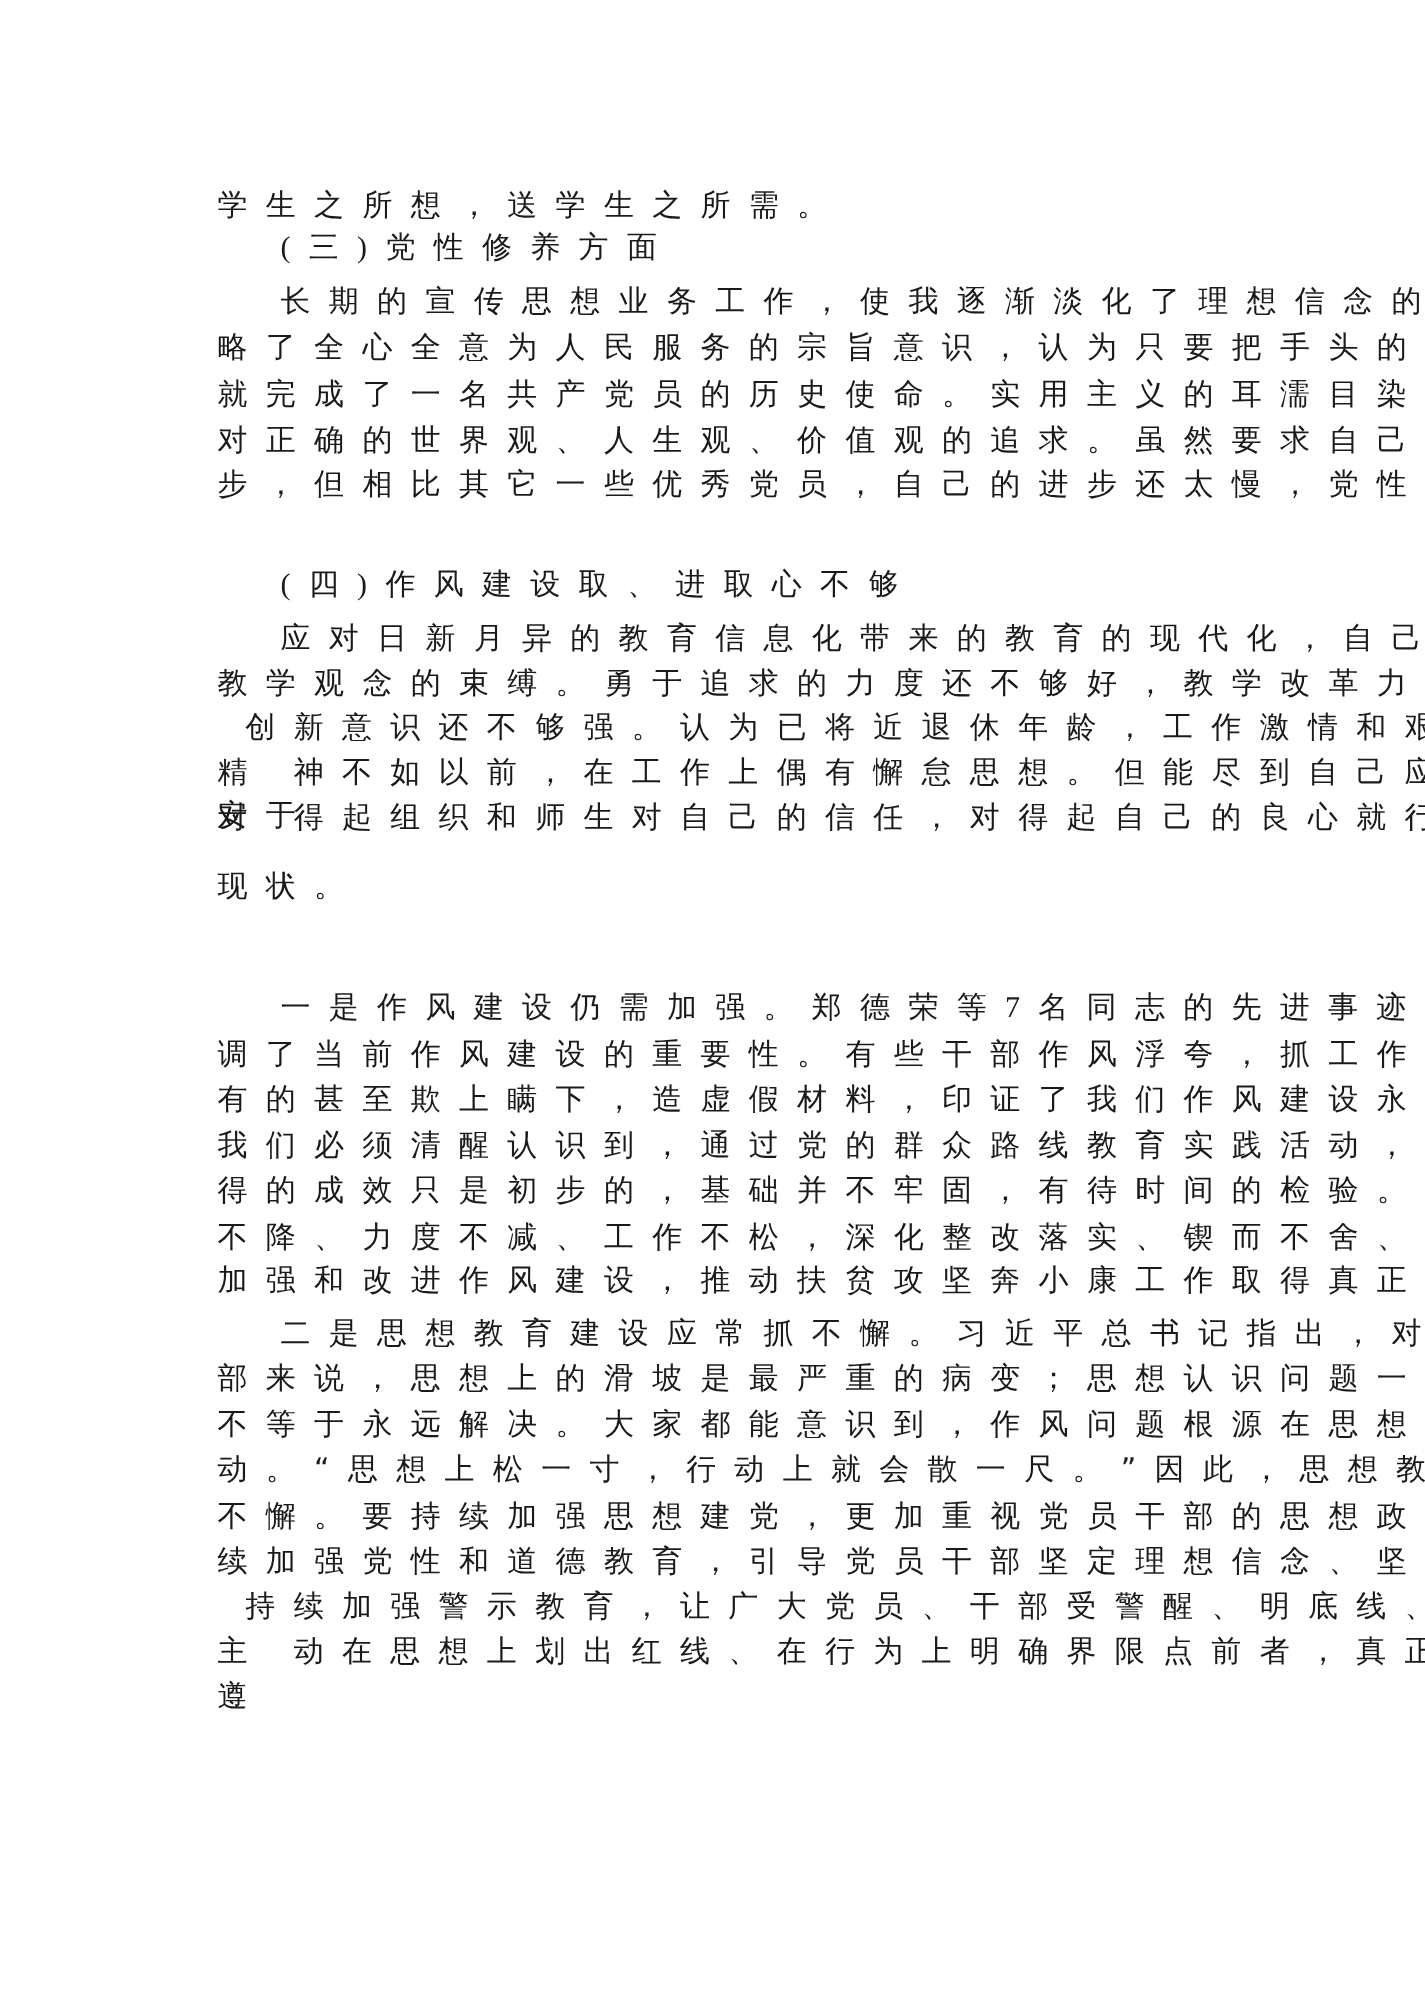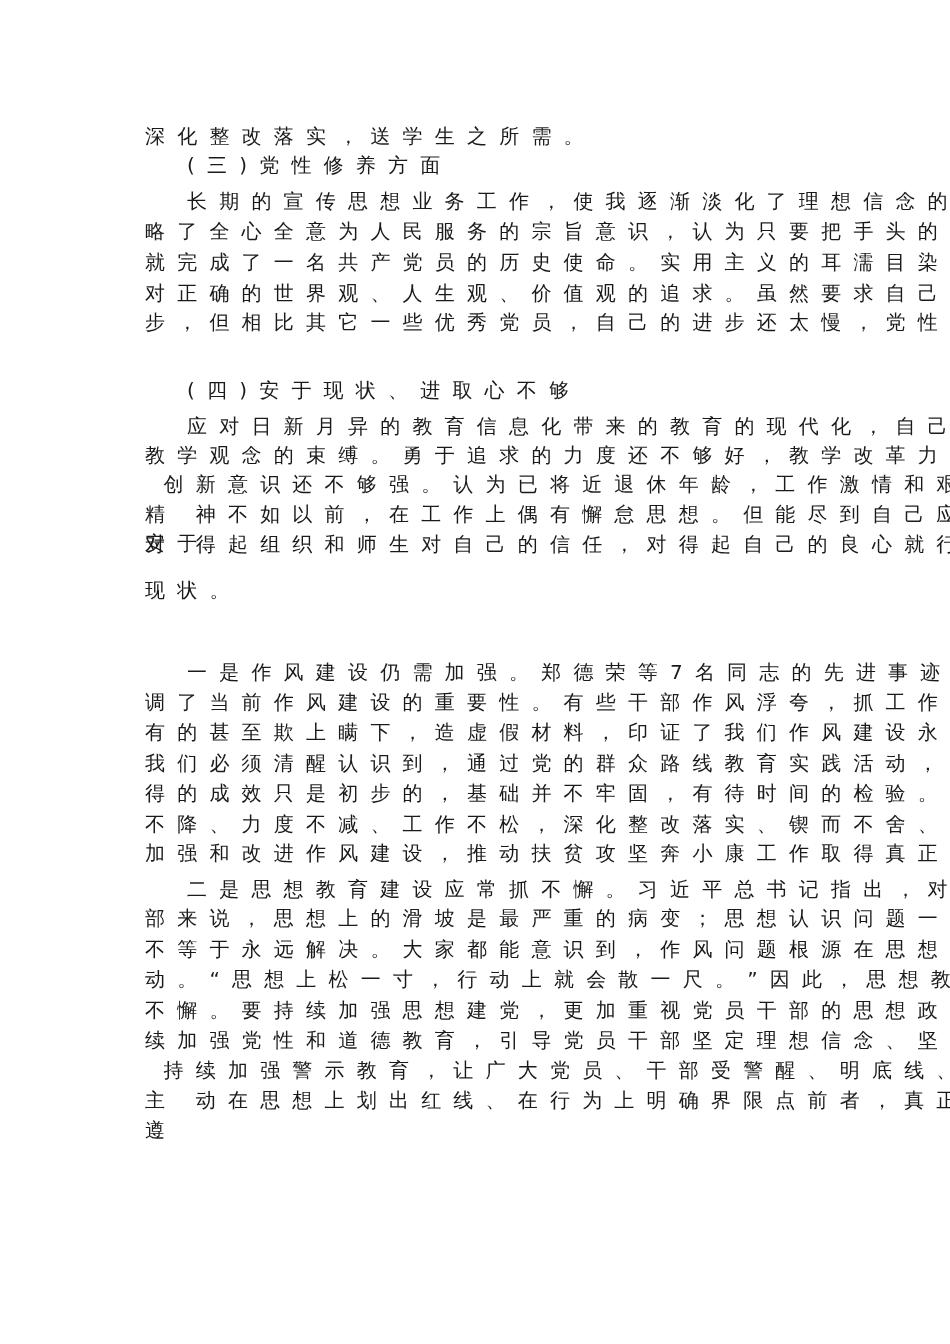--- a/index.html
+++ b/index.html
@@ -1,34 +1,34 @@
 <!DOCTYPE html>
 <html><head>
 <meta charset="utf-8">
 <style>
   html, body { margin:0; padding:0; background:#ffffff; }
   body { width:950px; height:1344px; position:relative; overflow:hidden;
          font-family: "DejaVu Sans", sans-serif; color:#1a1a1a; }
   .page { position:absolute; left:0; top:0; width:950px; height:1344px; }
   .line { position:absolute; left:145px; font-size:20px; line-height:24px;
           letter-spacing:12.2px; white-space:nowrap; }
-  .ind { left:187px; }
+  .ind { left:187px;font-family:Liberation Serif, serif; }
 </style>
 </head>
 <body>
 
 <div class="page">
-  <div class="line" style="top:124px">深化整改落实，送学生之所需。</div>
+  <div class="line" style="top:124px">学生之所想，送学生之所需。</div>
   <div class="line ind" style="top:153px">(三)党性修养方面</div>
   <div class="line ind" style="top:189px">长期的宣传思想业务工作，使我逐渐淡化了理想信念的追求，忽</div>
   <div class="line" style="top:219px">略了全心全意为人民服务的宗旨意识，认为只要把手头的工作做好，</div>
   <div class="line" style="top:250px">就完成了一名共产党员的历史使命。实用主义的耳濡目染逐渐侵蚀了</div>
   <div class="line" style="top:281px">对正确的世界观、人生观、价值观的追求。虽然要求自己各个方面进</div>
   <div class="line" style="top:310px">步，但相比其它一些优秀党员，自己的进步还太慢，党性修养方面还</div>
-  <div class="line ind" style="top:378px">(四)安于现状、进取心不够</div>
+  <div class="line ind" style="top:378px">(四)作风建设取、进取心不够</div>
   <div class="line ind" style="top:414px">应对日新月异的教育信息化带来的教育的现代化，自己还受传统</div>
   <div class="line" style="top:443px">教学观念的束缚。勇于追求的力度还不够好，教学改革力度还不够大，</div>
   <div class="line" style="top:472px;white-space:pre"> 创新意识还不够强。认为已将近退休年龄，工作激情和艰苦奋斗的</div>
   <div class="line" style="top:502px;white-space:pre">精 神不如以前，在工作上偶有懈怠思想。但能尽到自己应尽的职责，</div>
   <div class="line" style="top:532px;white-space:pre">对 得起组织和师生对自己的信任，对得起自己的良心就行了，图个</div>
   <div class="line" style="top:531px">安于</div>
   <div class="line" style="top:578px">现状。</div>
   <div class="line ind" style="top:660px">一是作风建设仍需加强。郑德荣等7名同志的先进事迹，更加强</div>
   <div class="line" style="top:690px">调了当前作风建设的重要性。有些干部作风浮夸，抓工作不牢不实，</div>
   <div class="line" style="top:720px">有的甚至欺上瞒下，造虚假材料，印证了我们作风建设永远在路上。</div>

